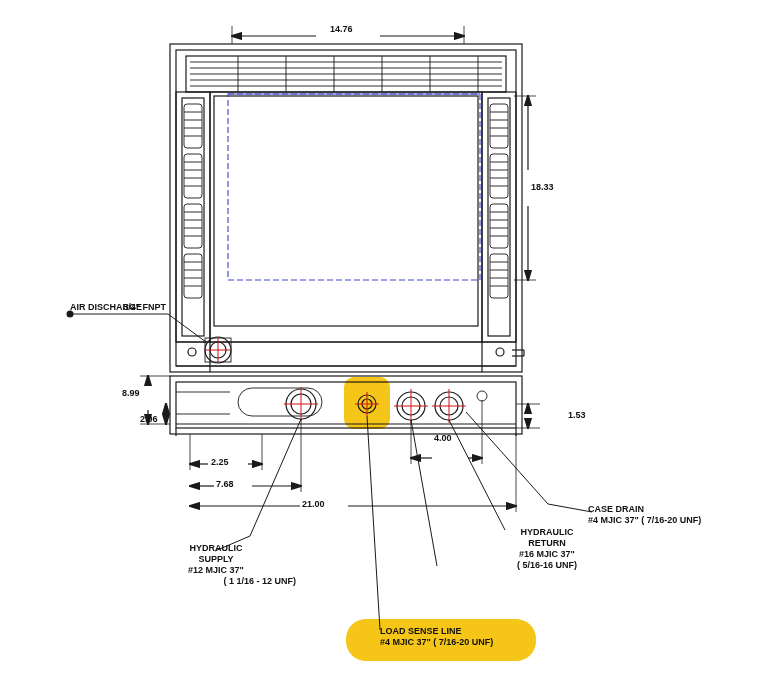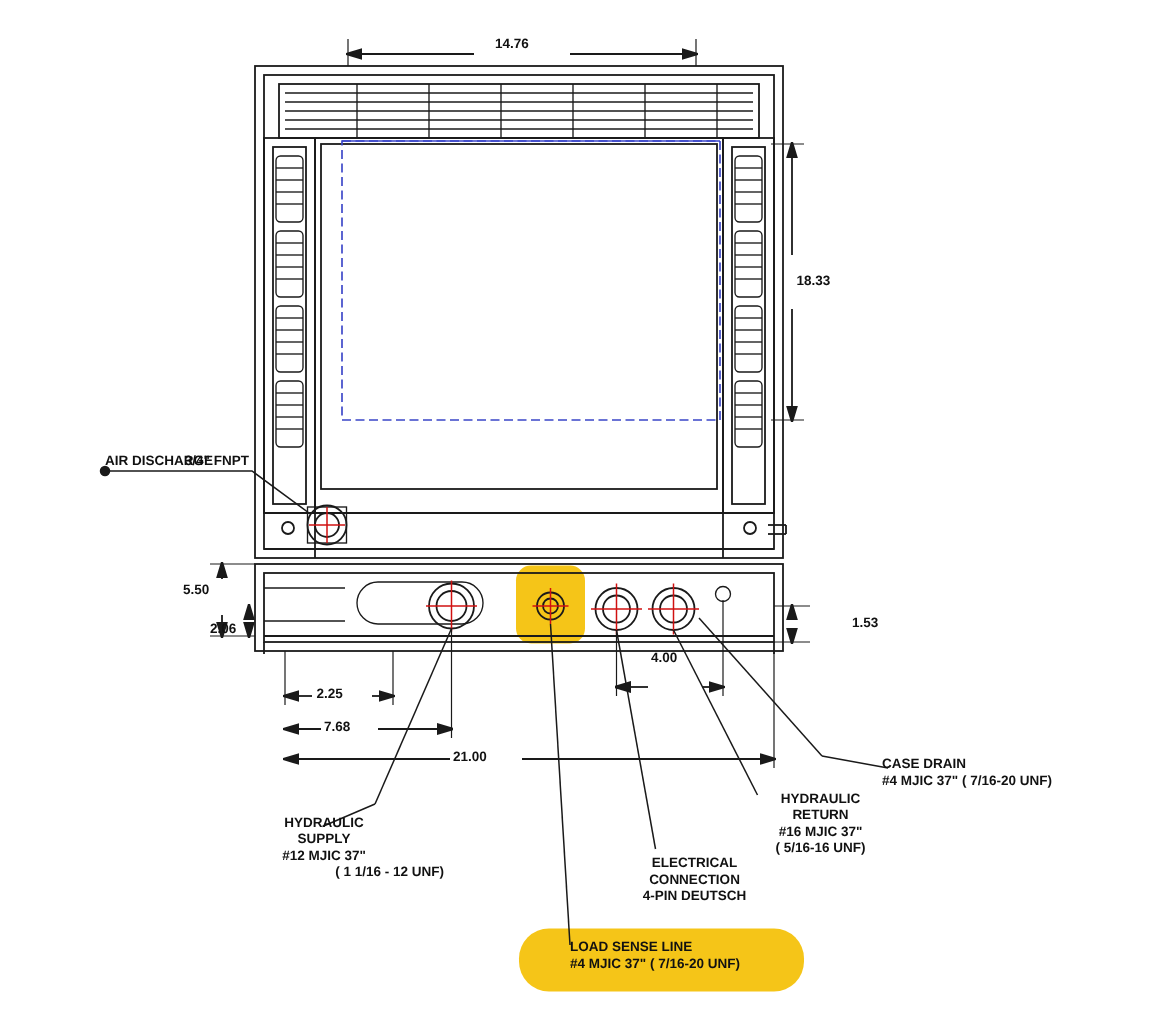--- a/index.html
+++ b/index.html
@@ -269,45 +269,40 @@
 
       <path d="M 449 420 L 505 530" stroke-width="1"></path>
 
       <path d="M 466 412 L 548 504" stroke-width="1"></path>
       <path d="M 548 504 L 592 512" stroke-width="1"></path>
     </g>
   </svg>
 
   <div class="dim" style="left:330px; top:24px;">14.76</div>
   <div class="dim" style="left:531px; top:182px;">18.33</div>
-  <div class="dim" style="left:122px; top:388px;">5.50</div>
+  <div class="dim" style="left:122px; top:388px;">8.99</div>
   <div class="dim" style="left:140px; top:414px;">2.06</div>
   <div class="dim" style="left:531px; top:410px;margin-left:37px;">1.53</div>
   <div class="dim" style="left:211px; top:457px;">2.25</div>
   <div class="dim" style="left:216px; top:479px;">7.68</div>
   <div class="dim" style="left:302px; top:499px;">21.00</div>
   <div class="dim" style="left:434px; top:433px;">4.00</div>
 
   <div class="callout-block" style="left:70px; top:302px; width:96px; text-align:right;">
     <div class="lbl right">AIR DISCHARGE</div>
     <div class="lbl right" style="position:relative; left:auto; top:auto;">3/4" FNPT</div>
   </div>
 
   <div class="callout-block" style="left:136px; top:543px; width:160px; text-align:center;">
     <div class="lbl center" style="position:relative;">HYDRAULIC</div>
     <div class="lbl center" style="position:relative;">SUPPLY</div>
     <div class="lbl center" style="position:relative;">#12 MJIC 37"</div>
     <div class="lbl center" style="position:relative;text-align:right;">( 1 1/16 - 12 UNF)</div>
   </div>
 
-  <div class="callout-block" style="left:398px; top:570px; width:130px; text-align:center;">
-    <div class="lbl center" style="position:relative;">ELECTRICAL</div>
-    <div class="lbl center" style="position:relative;">CONNECTION</div>
-    <div class="lbl center" style="position:relative;">4-PIN DEUTSCH</div>
-  </div>
 
   <div class="callout-block" style="left:380px; top:626px; width:160px; text-align:left;">
     <div class="lbl" style="position:relative;">LOAD SENSE LINE</div>
     <div class="lbl" style="position:relative;">#4 MJIC 37" ( 7/16-20 UNF)</div>
   </div>
 
   <div class="callout-block" style="left:492px; top:527px; width:110px; text-align:center;">
     <div class="lbl center" style="position:relative;">HYDRAULIC</div>
     <div class="lbl center" style="position:relative;">RETURN</div>
     <div class="lbl center" style="position:relative;">#16 MJIC 37"</div>

